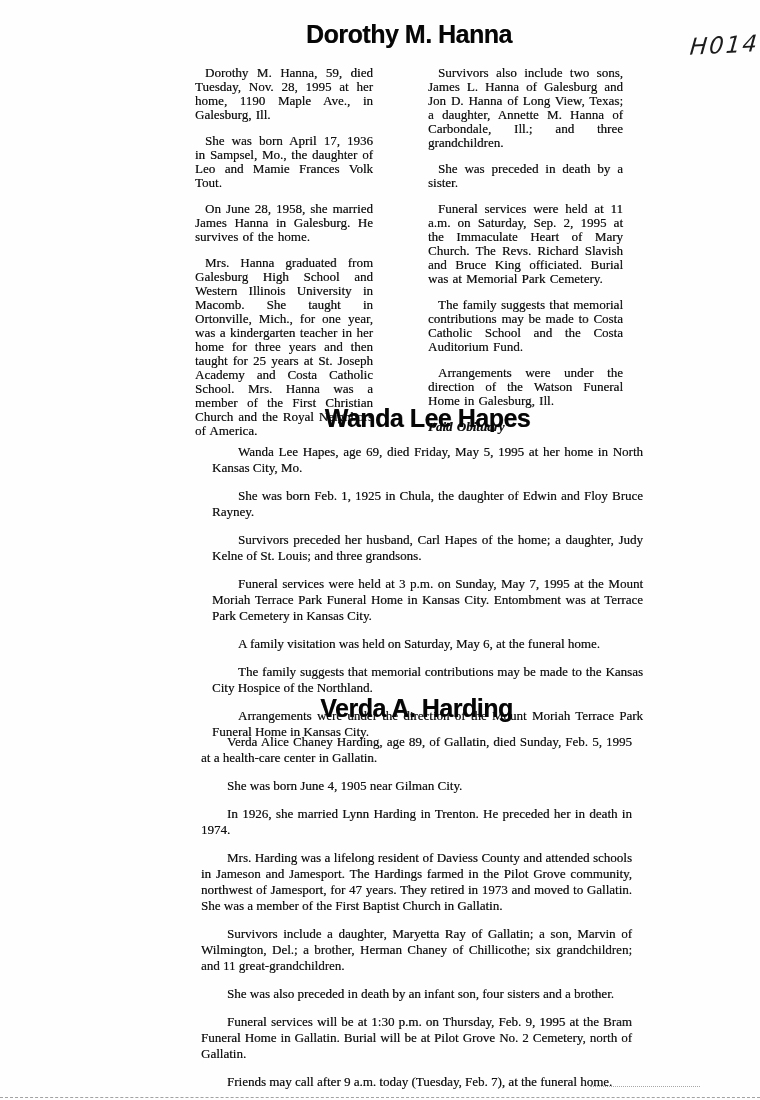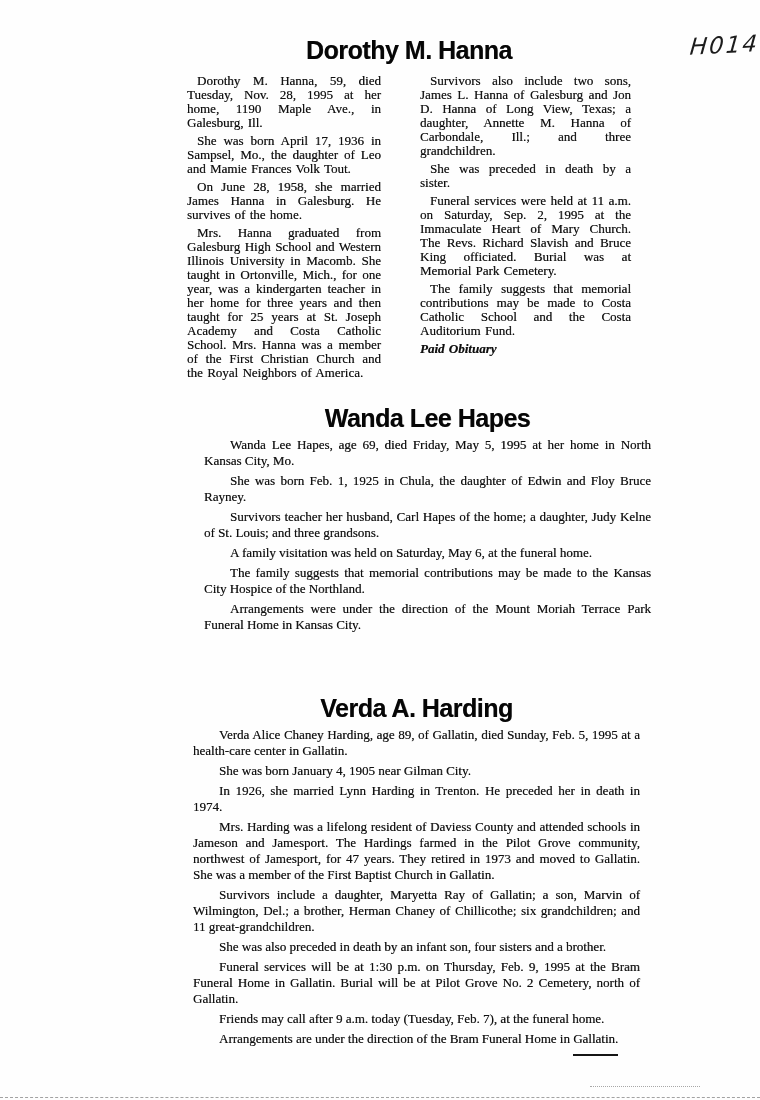--- a/index.html
+++ b/index.html
@@ -27,26 +27,26 @@
     margin: 0;
     font-family: "Liberation Sans", sans-serif;
     font-weight: bold;
     font-size: 25px;
     line-height: 28px;
     letter-spacing: -0.5px;
     text-align: center;
     color: #060606;
   }
   .obit p {
-    margin: 4px;
+    margin: 12px;
     font-size: 13px;
     text-align: justify;
   }
   
-  .obit-hanna { left: 183px; top: 36px; width: 452px; }
+  .obit-hanna { left: 183px; top: 20px; width: 452px; }
   .obit-hanna .cols { display: flex; margin-top: 6px; }
   .obit-hanna .col-left  { width: 202px; }
   .obit-hanna .col-right { width: 219px; margin-left: 31px; }
   .obit-hanna p { line-height: 14px; text-indent: 10px; word-spacing: 1px; }
   .byline {
     font-weight: bold;
     font-style: italic;
     font-size: 12px;
     text-align: center;
     text-indent: 0 !important;
@@ -104,42 +104,44 @@
         <p>Dorothy M. Hanna, 59, died Tuesday, Nov. 28, 1995 at her home, 1190 Maple Ave., in Galesburg, Ill.</p>
         <p>She was born April 17, 1936 in Sampsel, Mo., the daughter of Leo and Mamie Frances Volk Tout.</p>
         <p>On June 28, 1958, she married James Hanna in Galesburg. He survives of the home.</p>
         <p>Mrs. Hanna graduated from Galesburg High School and Western Illinois University in Macomb. She taught in Ortonville, Mich., for one year, was a kindergarten teacher in her home for three years and then taught for 25 years at St. Joseph Academy and Costa Catholic School. Mrs. Hanna was a member of the First Christian Church and the Royal Neighbors of America.</p>
       </div>
       <div class="col-right">
         <p>Survivors also include two sons, James L. Hanna of Galesburg and Jon D. Hanna of Long View, Texas; a daughter, Annette M. Hanna of Carbondale, Ill.; and three grandchildren.</p>
         <p>She was preceded in death by a sister.</p>
         <p>Funeral services were held at 11 a.m. on Saturday, Sep. 2, 1995 at the Immaculate Heart of Mary Church. The Revs. Richard Slavish and Bruce King officiated. Burial was at Memorial Park Cemetery.</p>
         <p>The family suggests that memorial contributions may be made to Costa Catholic School and the Costa Auditorium Fund.</p>
+        <p>Arrangements were under the direction of the Watson Funeral Home in Galesburg, Ill.</p>
         <p class="byline">Paid Obituary</p>
       </div>
     </div>
   </section>
 
   <section class="obit obit-hapes">
     <h1 class="obit-title">Wanda Lee Hapes</h1>
     <div class="single-col">
       <p>Wanda Lee Hapes, age 69, died Friday, May 5, 1995 at her home in North Kansas City, Mo.</p>
       <p>She was born Feb. 1, 1925 in Chula, the daughter of Edwin and Floy Bruce Rayney.</p>
-      <p>Survivors teacher her husband, Carl Hapes of the home; a daughter, Judy Kelne of St. Louis; and three grandsons.</p>
+      <p>Survivors preceded her husband, Carl Hapes of the home; a daughter, Judy Kelne of St. Louis; and three grandsons.</p>
+      <p>Funeral services were held at 3 p.m. on Sunday, May 7, 1995 at the Mount Moriah Terrace Park Funeral Home in Kansas City. Entombment was at Terrace Park Cemetery in Kansas City.</p>
       <p>A family visitation was held on Saturday, May 6, at the funeral home.</p>
       <p>The family suggests that memorial contributions may be made to the Kansas City Hospice of the Northland.</p>
       <p>Arrangements were under the direction of the Mount Moriah Terrace Park Funeral Home in Kansas City.</p>
     </div>
   </section>
 
   <section class="obit obit-harding">
     <h1 class="obit-title">Verda A. Harding</h1>
     <div class="single-col">
       <p>Verda Alice Chaney Harding, age 89, of Gallatin, died Sunday, Feb. 5, 1995 at a health-care center in Gallatin.</p>
-      <p>She was born January 4, 1905 near Gilman City.</p>
+      <p>She was born June 4, 1905 near Gilman City.</p>
       <p>In 1926, she married Lynn Harding in Trenton. He preceded her in death in 1974.</p>
       <p>Mrs. Harding was a lifelong resident of Daviess County and attended schools in Jameson and Jamesport. The Hardings farmed in the Pilot Grove community, northwest of Jamesport, for 47 years. They retired in 1973 and moved to Gallatin. She was a member of the First Baptist Church in Gallatin.</p>
       <p>Survivors include a daughter, Maryetta Ray of Gallatin; a son, Marvin of Wilmington, Del.; a brother, Herman Chaney of Chillicothe; six grandchildren; and 11 great-grandchildren.</p>
       <p>She was also preceded in death by an infant son, four sisters and a brother.</p>
       <p>Funeral services will be at 1:30 p.m. on Thursday, Feb. 9, 1995 at the Bram Funeral Home in Gallatin. Burial will be at Pilot Grove No. 2 Cemetery, north of Gallatin.</p>
       <p>Friends may call after 9 a.m. today (Tuesday, Feb. 7), at the funeral home.</p>
       <p><span>Arrangements are under the direction of the Bram Funeral Home in</span> <span class="underline">Gallatin.</span></p>
     </div>
   </section>
 

